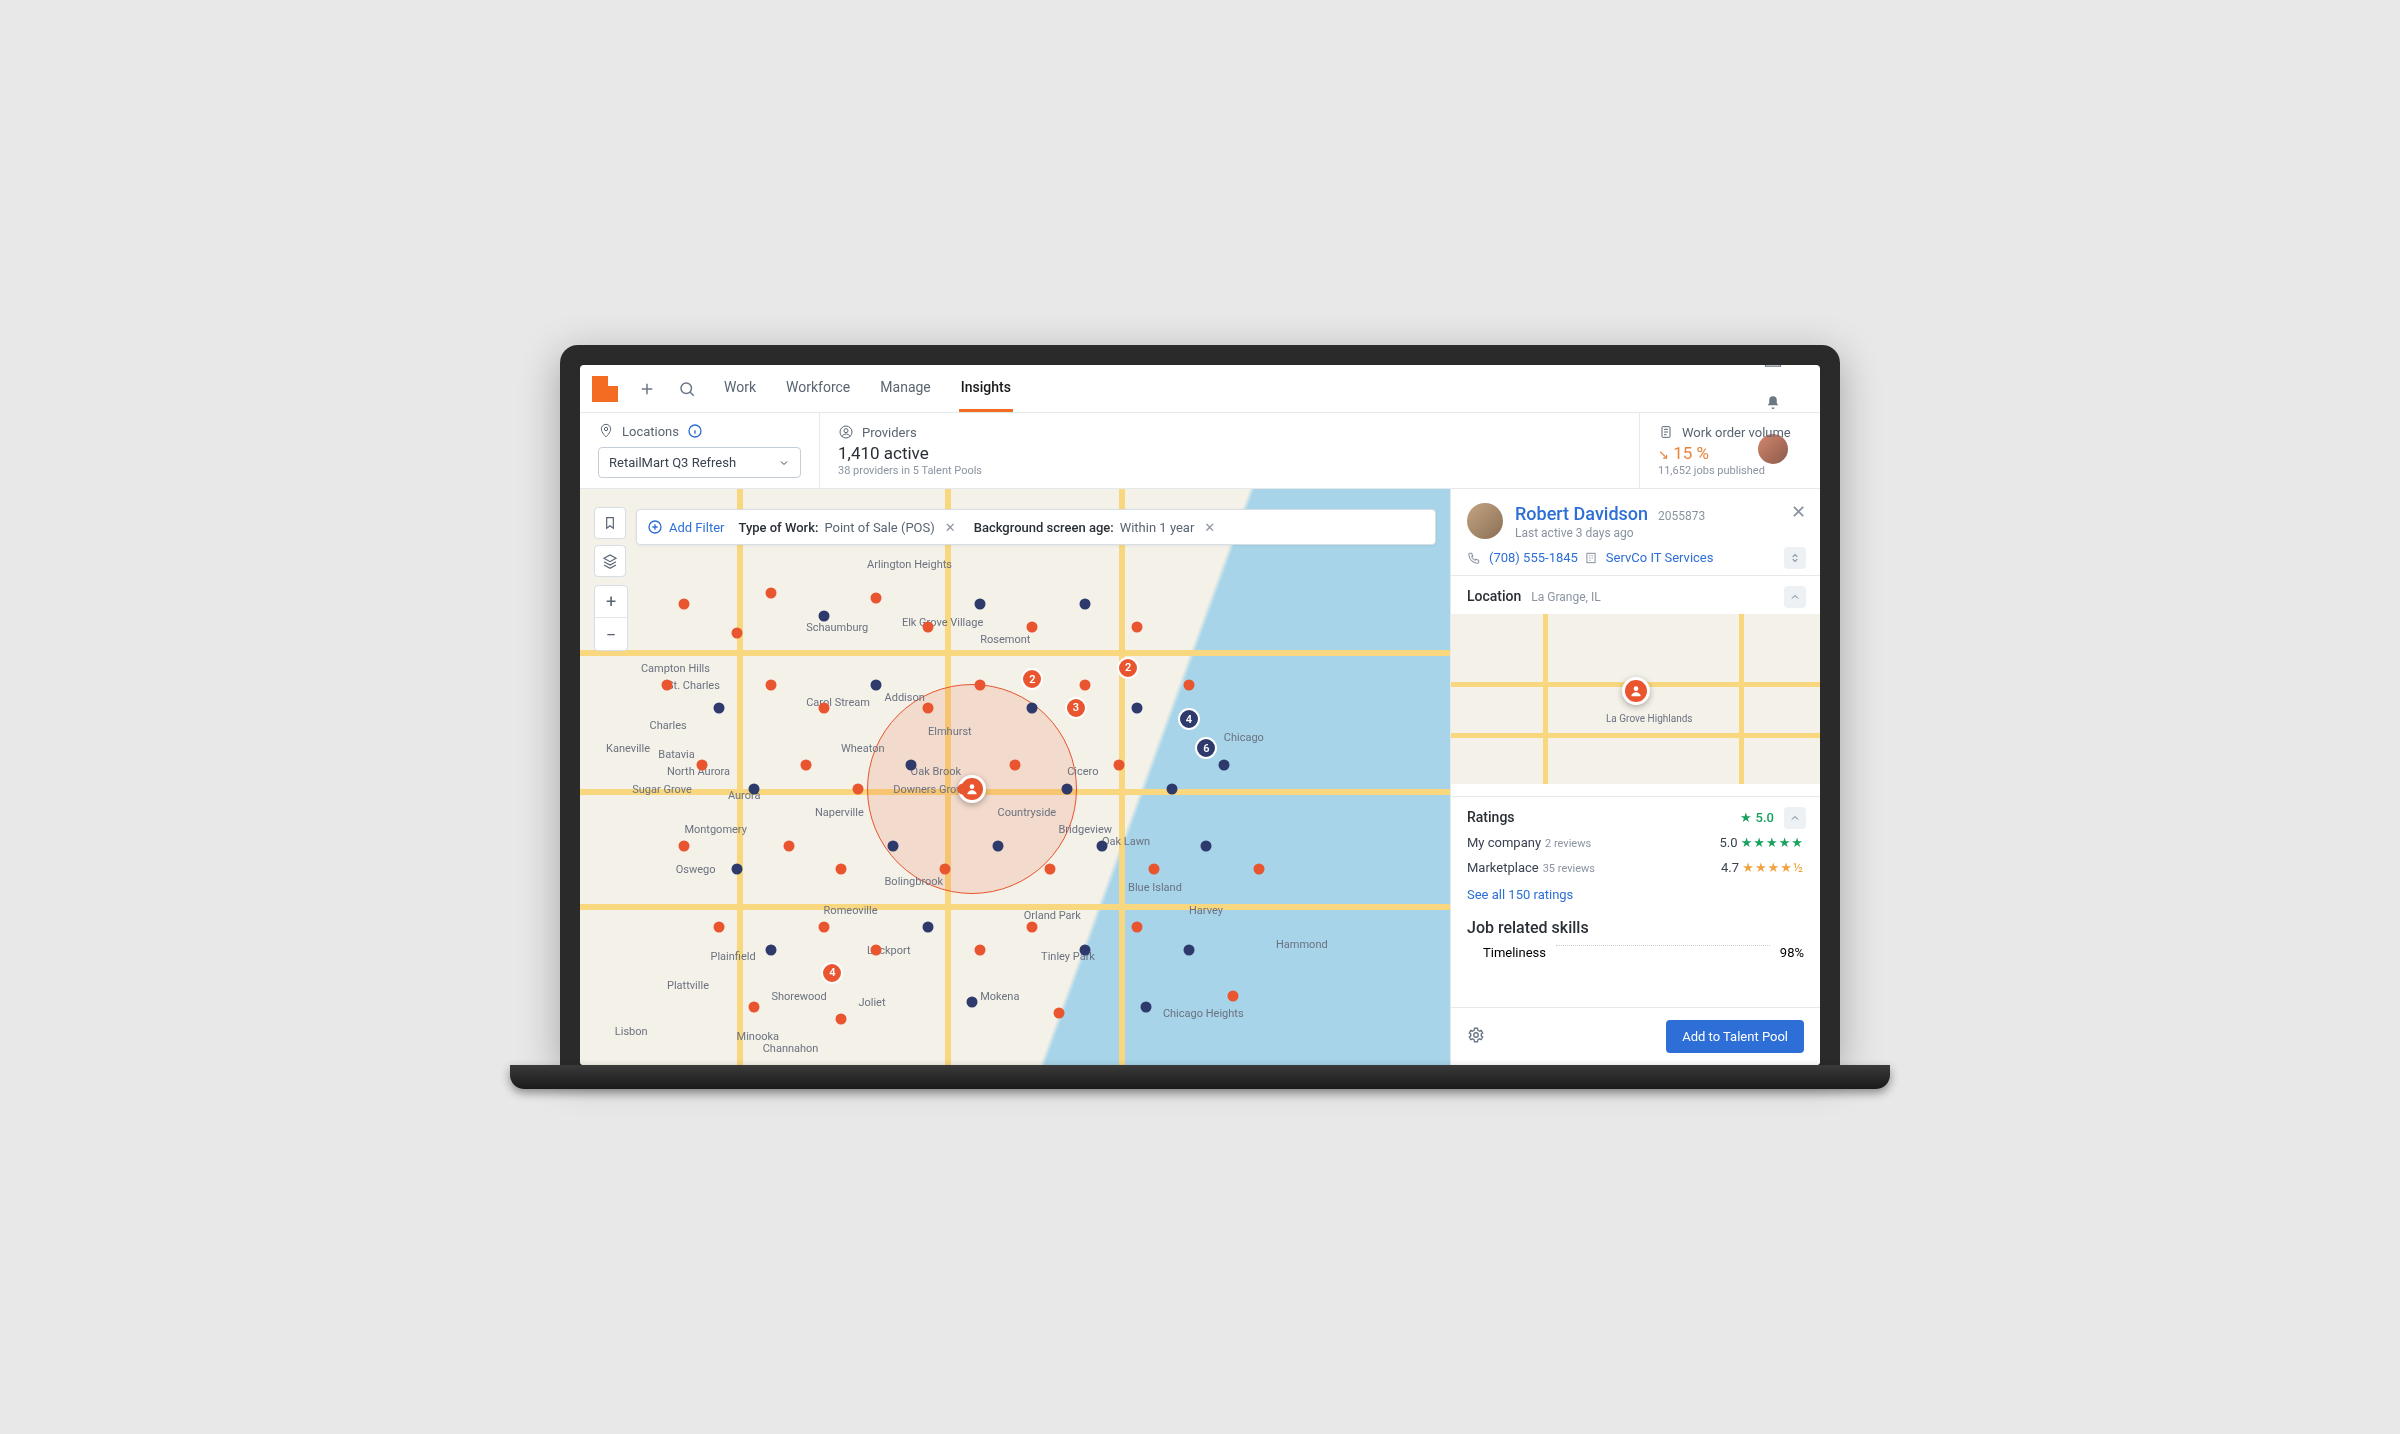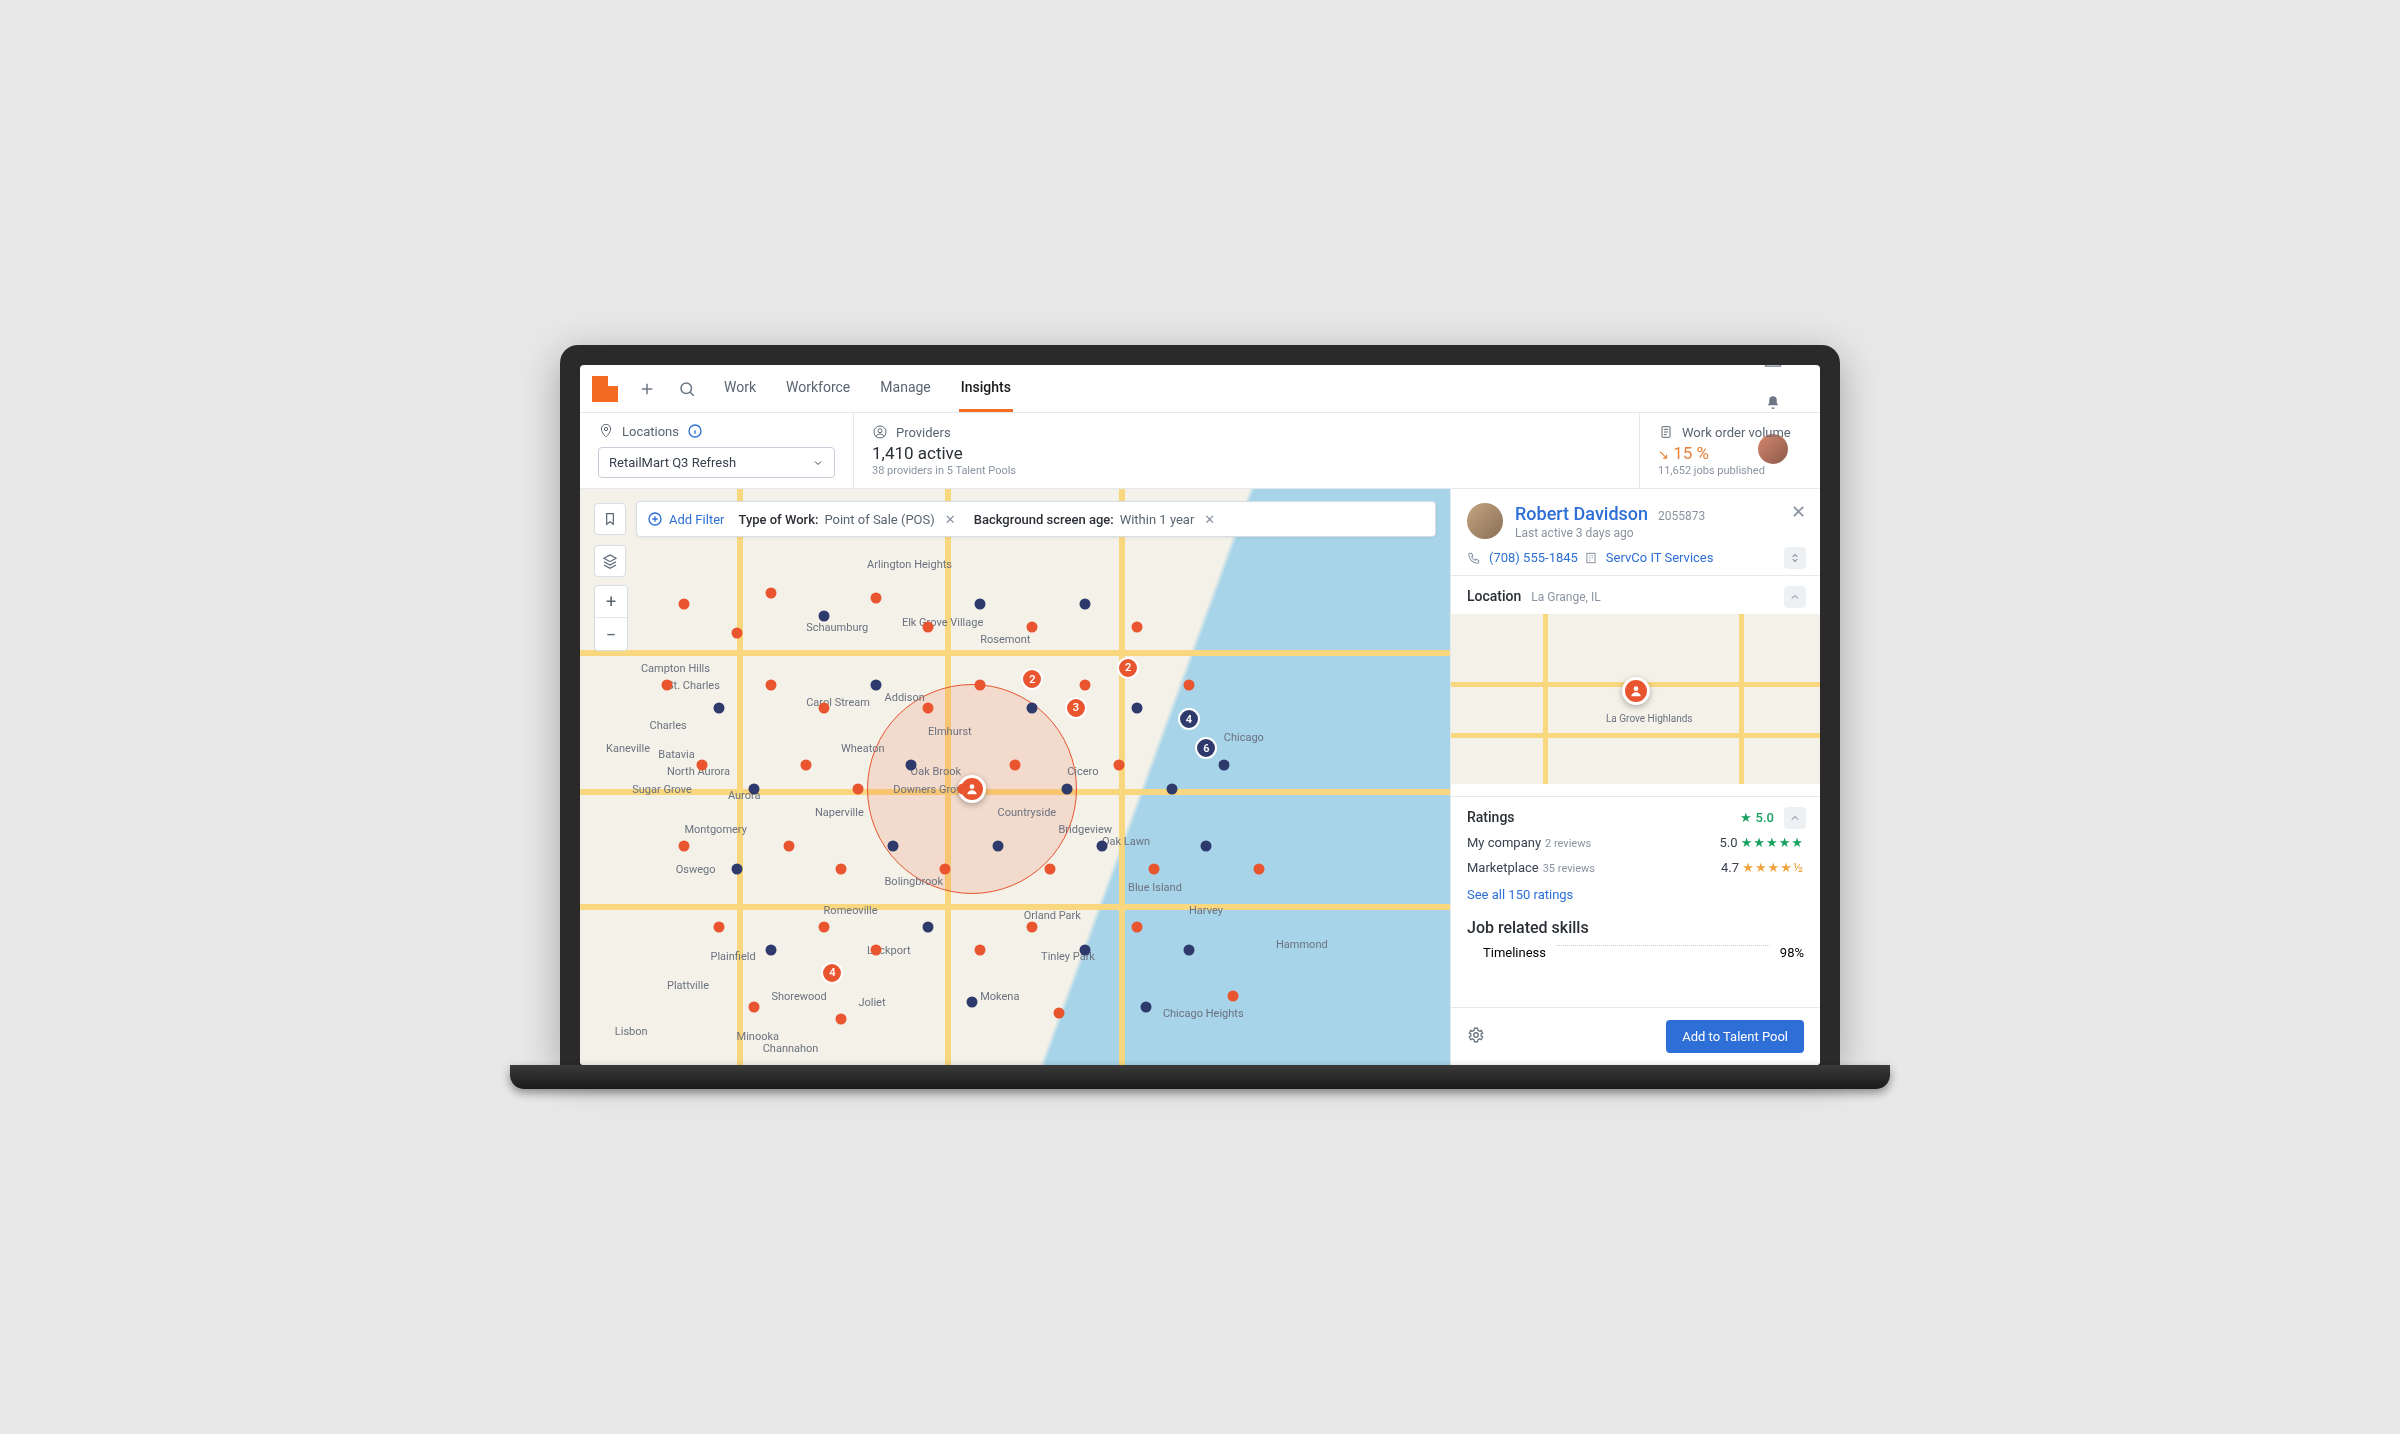--- a/index.html
+++ b/index.html
@@ -51,21 +51,21 @@
   .balance { color:#4a5361; font-size:14px; display:flex; align-items:center; gap:6px; }
   .avatar { width:30px; height:30px; border-radius:50%; background:linear-gradient(135deg,#d4876f,#8b5a4a); }
 
   
   .summary {
     height: 76px;
     display:flex;
     border-bottom:1px solid #e6e9ec;
   }
   .summary-cell { padding:10px 18px; border-right:1px solid #e6e9ec; display:flex; flex-direction:column; justify-content:center; }
-  .sc-loc { width:274px; }
+  .sc-loc { width:240px; }
   .sc-prov { flex:1; }
   .sc-vol { width:180px; }
   .sc-header { display:flex; align-items:center; gap:8px; color:#5a6572; font-size:13px; }
   .sc-header svg { width:16px; height:16px; }
   .sc-big { font-size:17px; color:#2a2f36; margin-top:3px; }
   .sc-sub { font-size:11px; color:#8a94a1; margin-top:1px; }
   .loc-select {
     margin-top:8px; border:1px solid #c5ced8; border-radius:4px;
     padding:7px 10px; font-size:13px; color:#3a4250;
     display:flex; justify-content:space-between; align-items:center; cursor:pointer;
@@ -97,20 +97,21 @@
   }
   .map-ctrl-btn {
     width:32px; height:32px; background:#fff; border:1px solid #d6dde4;
     border-radius:4px; display:flex; align-items:center; justify-content:center;
     color:#5a6572; cursor:pointer;
   }
   .filter-strip {
     flex:1; background:#fff; border:1px solid #d6dde4; border-radius:4px;
     height:36px; display:flex; align-items:center; padding:0 10px; gap:14px;
     box-shadow:0 1px 3px rgba(0,0,0,.06);
+    margin-top:8px;
   }
   .add-filter { display:flex; align-items:center; gap:6px; color:#2d6fd6; font-size:13px; cursor:pointer; }
   .add-filter svg { width:16px; height:16px; }
   .filter-chip { font-size:13px; display:flex; gap:6px; align-items:center; }
   .filter-chip .k { color:#2a2f36; font-weight:500; }
   .filter-chip .v { color:#5a6572; }
   .filter-chip .x { color:#8a94a1; cursor:pointer; padding:0 4px; }
 
   
   .map-left-ctrls { position:absolute; left:14px; top:56px; display:flex; flex-direction:column; gap:8px; }

